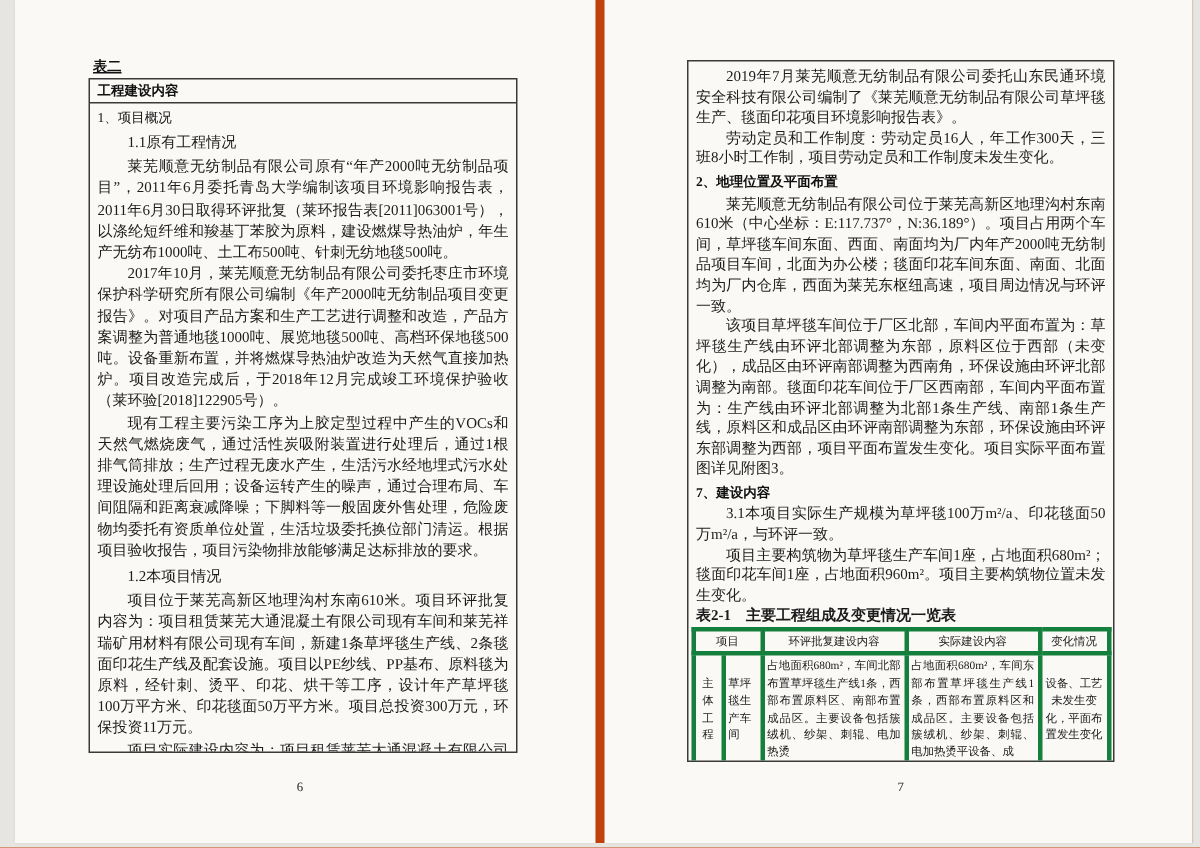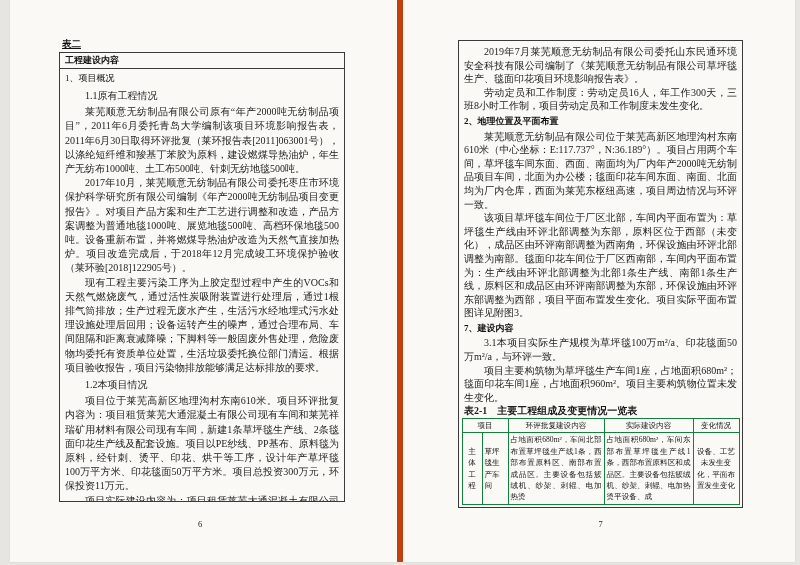--- a/index.html
+++ b/index.html
@@ -62,21 +62,21 @@
     margin:3px 0 1px;line-height:11px;text-indent:0 !important;
   }
   table.t21{
     border-collapse:collapse;
     margin:0 auto;
     width:277px;
     border:1.5px solid #3a3a3a;
     table-layout:fixed;
   }
   table.t21 td,table.t21 th{
-    border:1px solid #15803d;
+    border:3px solid #15803d;
     font-size:7.6px;
     line-height:11.4px;
     padding:1px 2px;
     font-weight:normal;
     vertical-align:middle;
     word-break:break-all;
     box-sizing:border-box;
     margin-top:46px;
   }
   table.t21 th{text-align:center;height:13px;}

